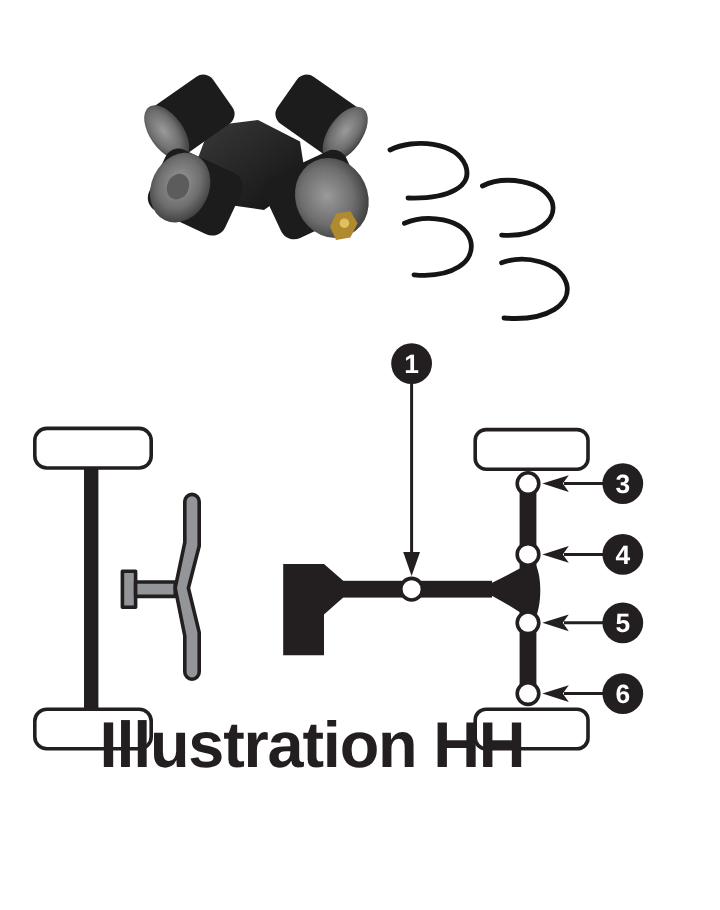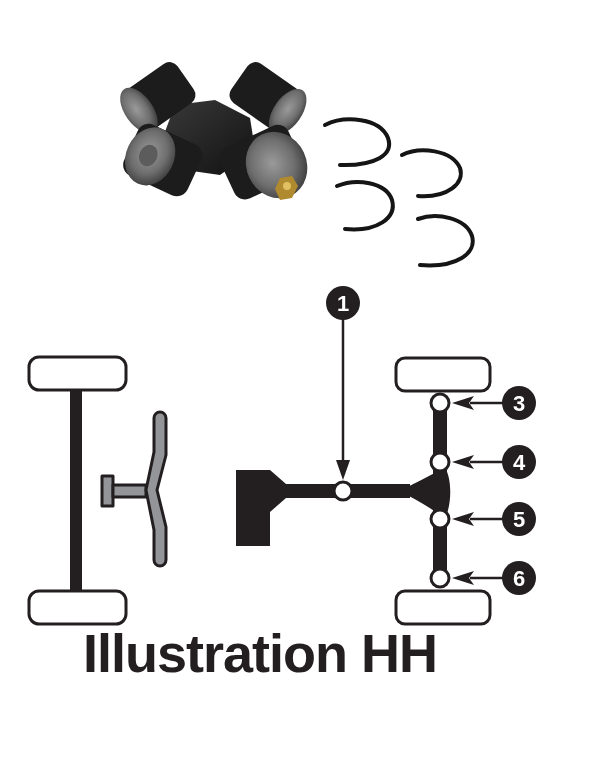--- a/index.html
+++ b/index.html
@@ -1,19 +1,19 @@
 <!DOCTYPE html>
 <html><head>
 <meta charset="utf-8">
 <style>
   html, body { margin:0; padding:0; background:#ffffff; }
   body { width:600px; height:758px; position:relative; overflow:hidden; font-family:"Liberation Sans", sans-serif; }
   #photo { position:absolute; left:0; top:0; }
   #diagram { position:absolute; left:0; top:0; }
-  #caption { position:absolute; left:0; width:520px; top:622px; text-align:center; font-family:"Liberation Sans", sans-serif; font-weight:bold; font-size:54px; color:#231f20; letter-spacing:-1px; }
+  #caption { position:absolute; left:0; width:520px; top:590px; text-align:center; font-family:"Liberation Sans", sans-serif; font-weight:bold; font-size:54px; color:#231f20; letter-spacing:-1px; }
 </style>
 </head>
 <body>
 
 <svg id="photo" width="600" height="290" viewBox="0 0 600 290">
   <defs>
     <radialGradient id="capG" cx="0.45" cy="0.45" r="0.6">
       <stop offset="0" stop-color="#9a9a9a"></stop>
       <stop offset="0.6" stop-color="#6e6e6e"></stop>
       <stop offset="1" stop-color="#3a3a3a"></stop>

